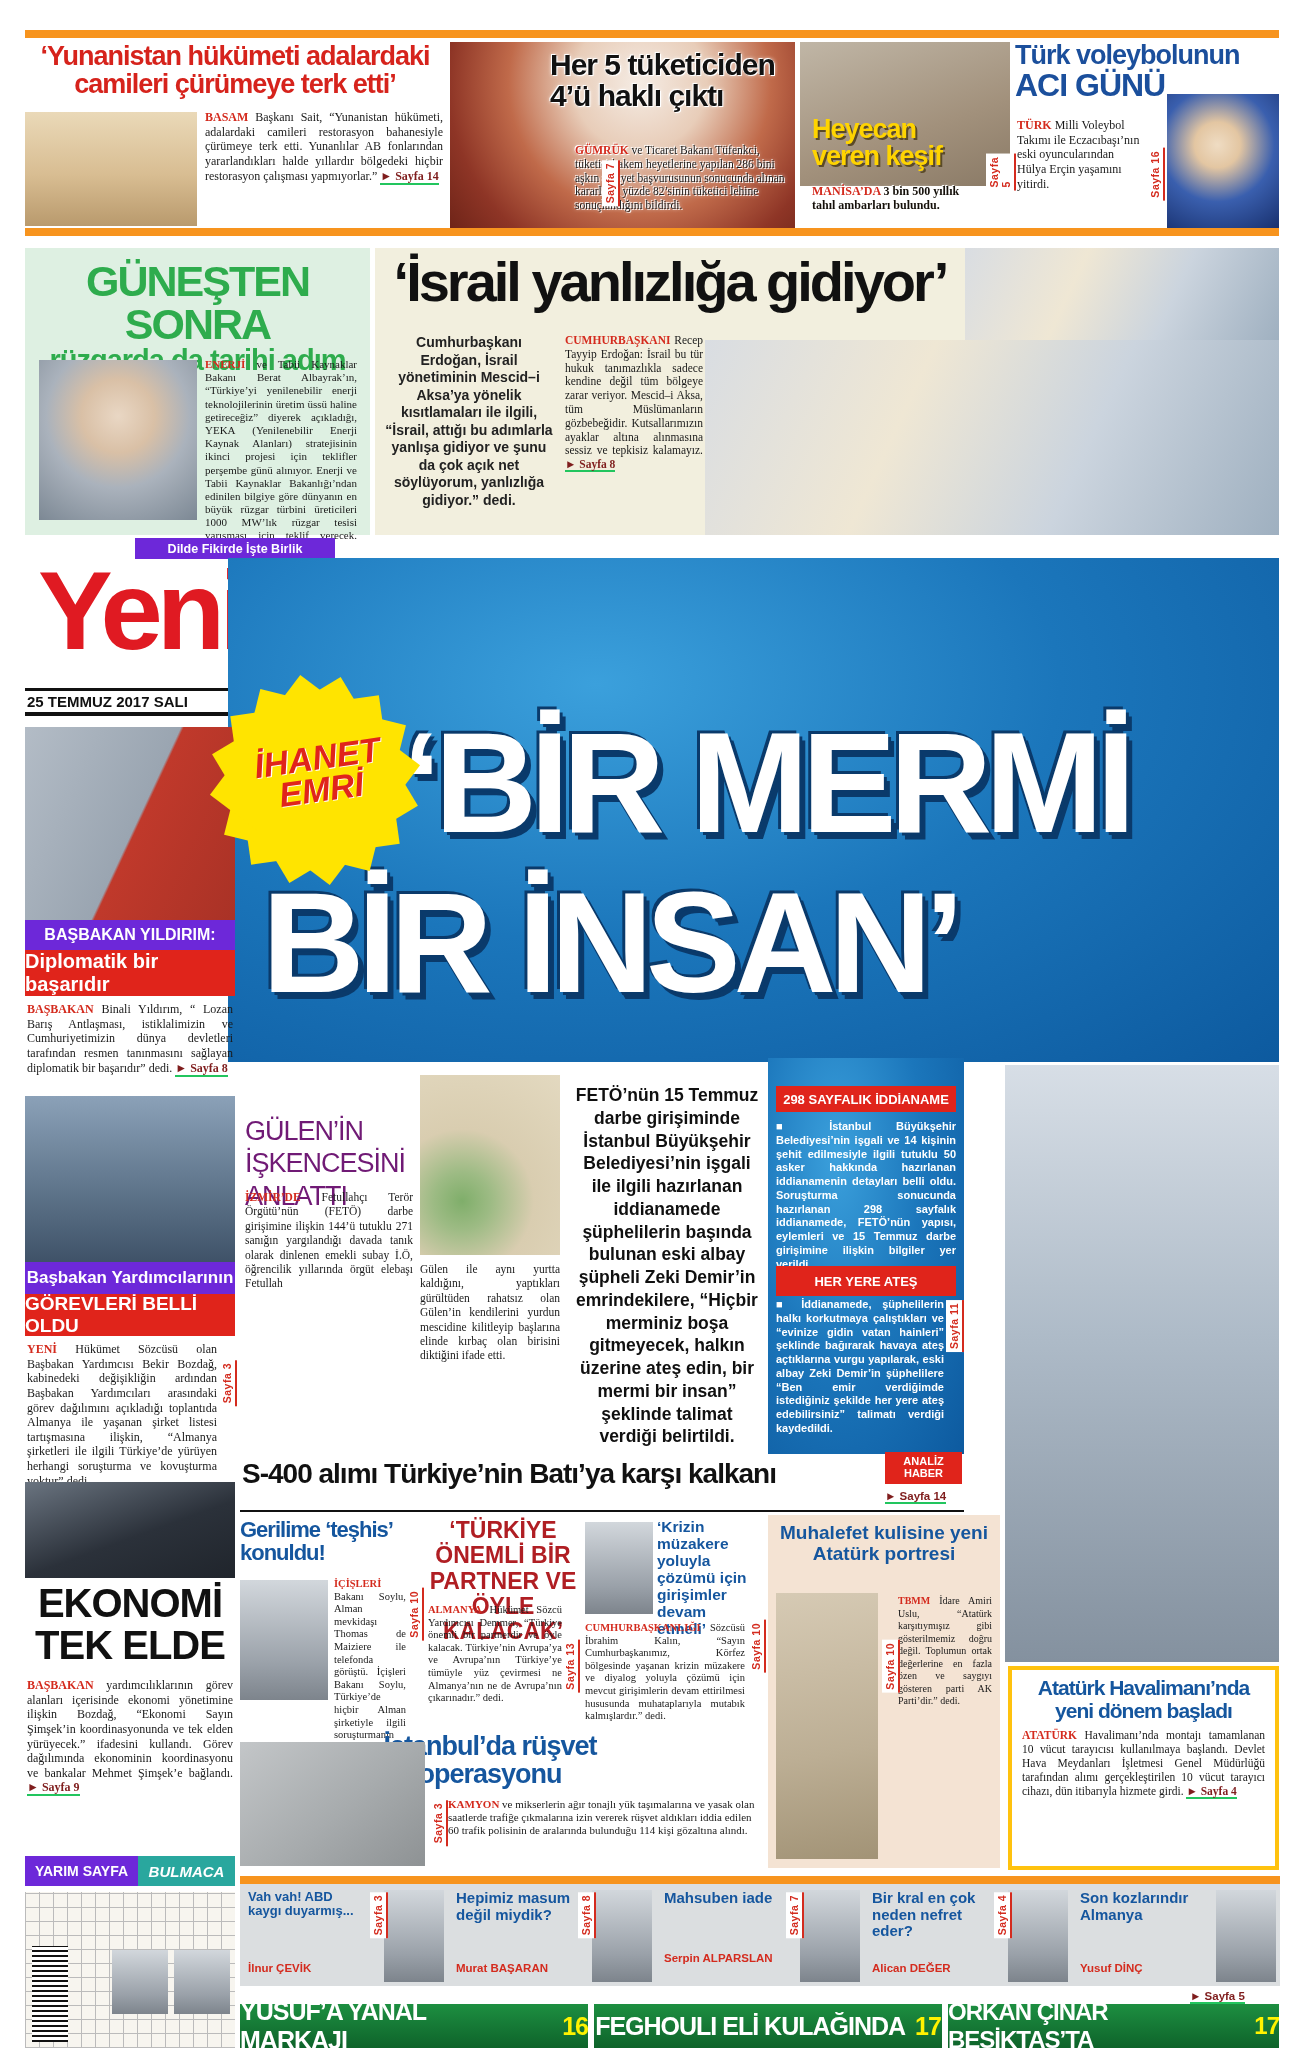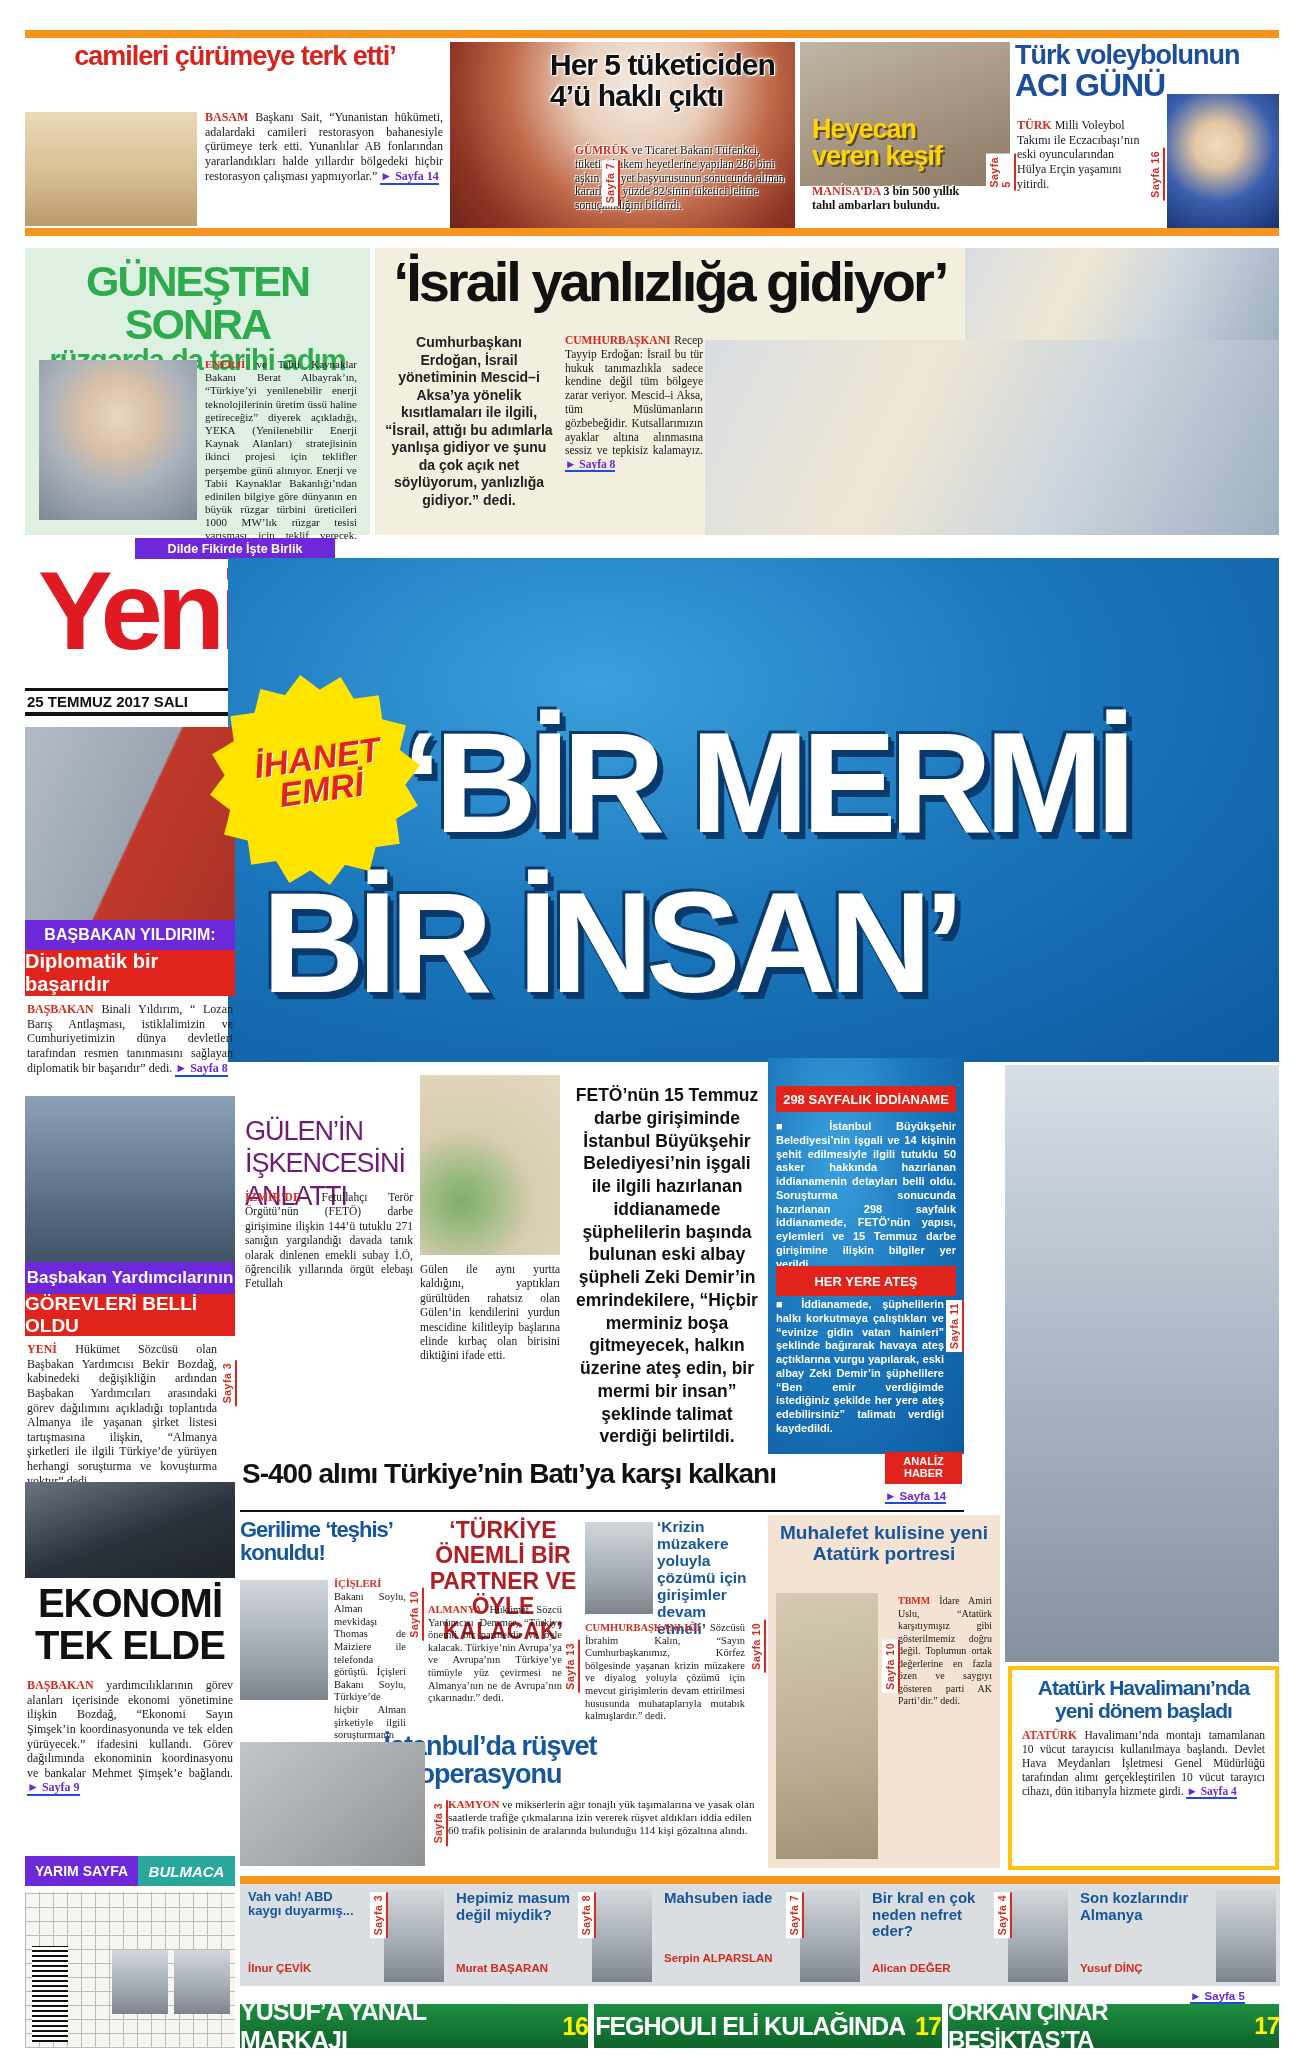--- a/index.html
+++ b/index.html
@@ -4,21 +4,21 @@
 <style>
   html,body{margin:0;padding:0;background:#ffffff;}
   #page{position:relative;width:1304px;height:2060px;background:#ffffff;overflow:hidden;
         font-family:"Liberation Sans",sans-serif;}
   .abs{position:absolute;}
   .ser{font-family:"Liberation Serif",serif;}
   .just{text-align:justify;}
   .tr{text-align:left;}
   .tc{text-align:center;}
   .lead{color:#d42b1e;font-weight:bold;}
-  .pgref{color:#6d28d9;font-weight:bold;border-bottom:2px solid #1d4ed8;white-space:nowrap;}
+  .pgref{color:#7f1d1d;font-weight:bold;border-bottom:2px solid #22c55e;white-space:nowrap;}
   .chip{position:absolute;background:#ffffff;color:#d42b1e;font:bold 10.5px "Liberation Sans",sans-serif;
         writing-mode:vertical-rl;transform:rotate(180deg);border-left:2px solid #d42b1e;
         padding:3px 2px;letter-spacing:.5px;z-index:6;}
   .orangebar{background:#f7941e;}
   .blackbar{background:#6d28d9;color:#ffffff;display:flex;align-items:center;justify-content:center;font-weight:bold;}
   .redbar{background:#e0241b;color:#ffffff;display:flex;align-items:center;justify-content:center;font-weight:bold;}
   .ph-mosque{background:linear-gradient(180deg,#ead9b8 0%,#d8bd92 55%,#b99a6d 100%);}
   .ph-gavel{background:radial-gradient(circle at 55% 22%,#f5ece4 0%,#e8cdb9 28%,#c06a4a 55%,#8e3526 80%,#6f2418 100%);}
   .ph-dig{background:linear-gradient(160deg,#c0b6a6 0%,#a2917c 60%,#8a7a66 100%);}
   .ph-volley{background:radial-gradient(circle at 45% 38%,#efdcc3 0%,#e3c6a2 22%,#3a5fae 55%,#18306e 100%);}
@@ -51,20 +51,21 @@
 </style>
 </head>
 <body>
 
 <div id="page">
 
   <div class="abs orangebar" style="left:25px;top:30px;width:1254px;height:8px;"></div>
 
   <div class="abs" style="left:25px;top:42px;width:420px;height:186px;">
     <div class="tc" style="color:#d6231c;font-weight:bold;font-size:27px;line-height:1.05;letter-spacing:-1px;">
+      <div>‘Yunanistan hükümeti adalardaki</div>
       <div>camileri çürümeye terk etti’</div>
     </div>
     <div class="abs ph-mosque" style="left:0;top:70px;width:172px;height:114px;"></div>
     <div class="abs ser just" style="left:180px;top:68px;width:238px;height:118px;font-size:12px;line-height:1.22;color:#1a1a1a;">
       <span class="lead">BASAM</span>
       <span>Başkanı Sait, “Yunanistan hükümeti, adalardaki camileri restorasyon bahanesiyle çürümeye terk etti. Yunanlılar AB fonlarından yararlandıkları halde yıllardır bölgedeki hiçbir restorasyon çalışması yapmıyorlar.”</span>
       <span class="pgref">► Sayfa 14</span>
     </div>
   </div>
 

